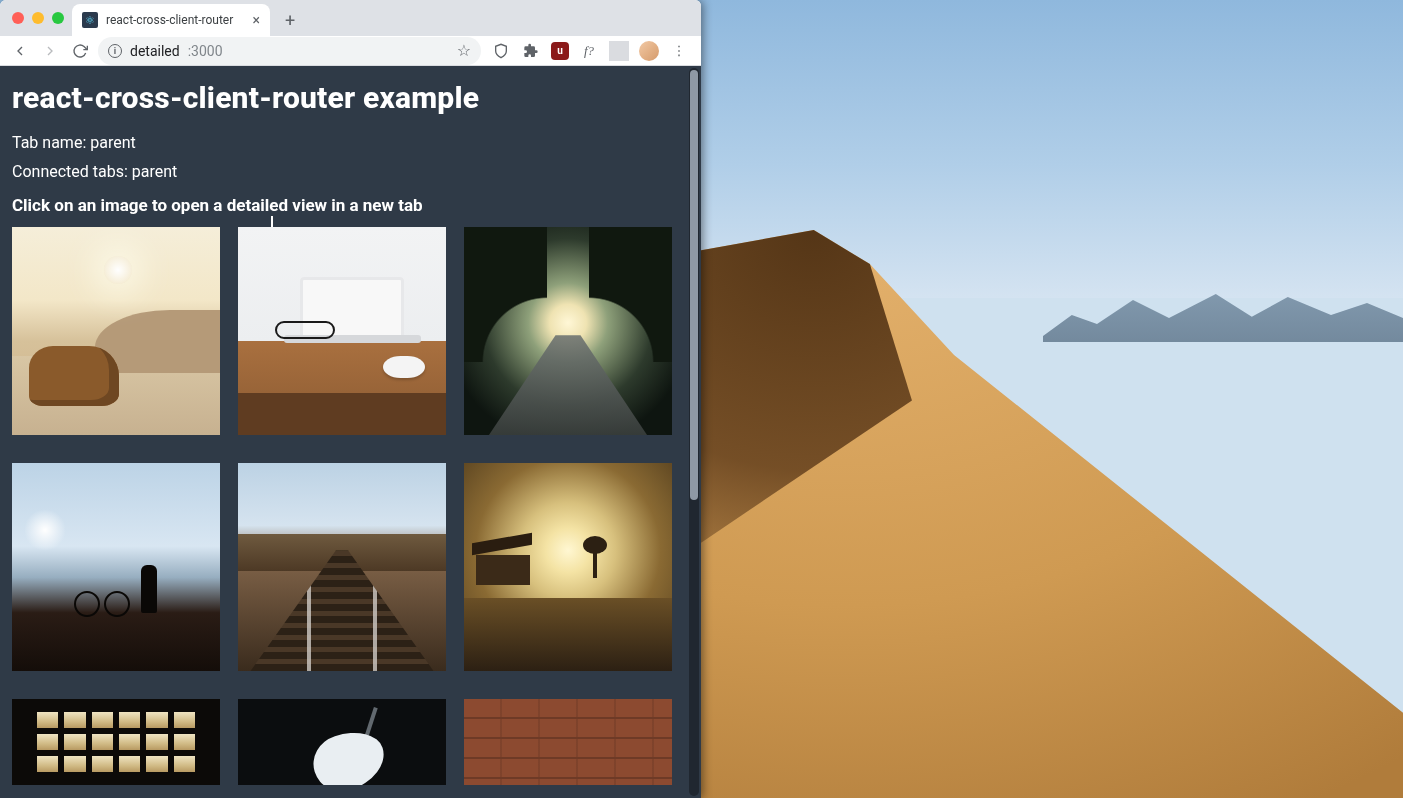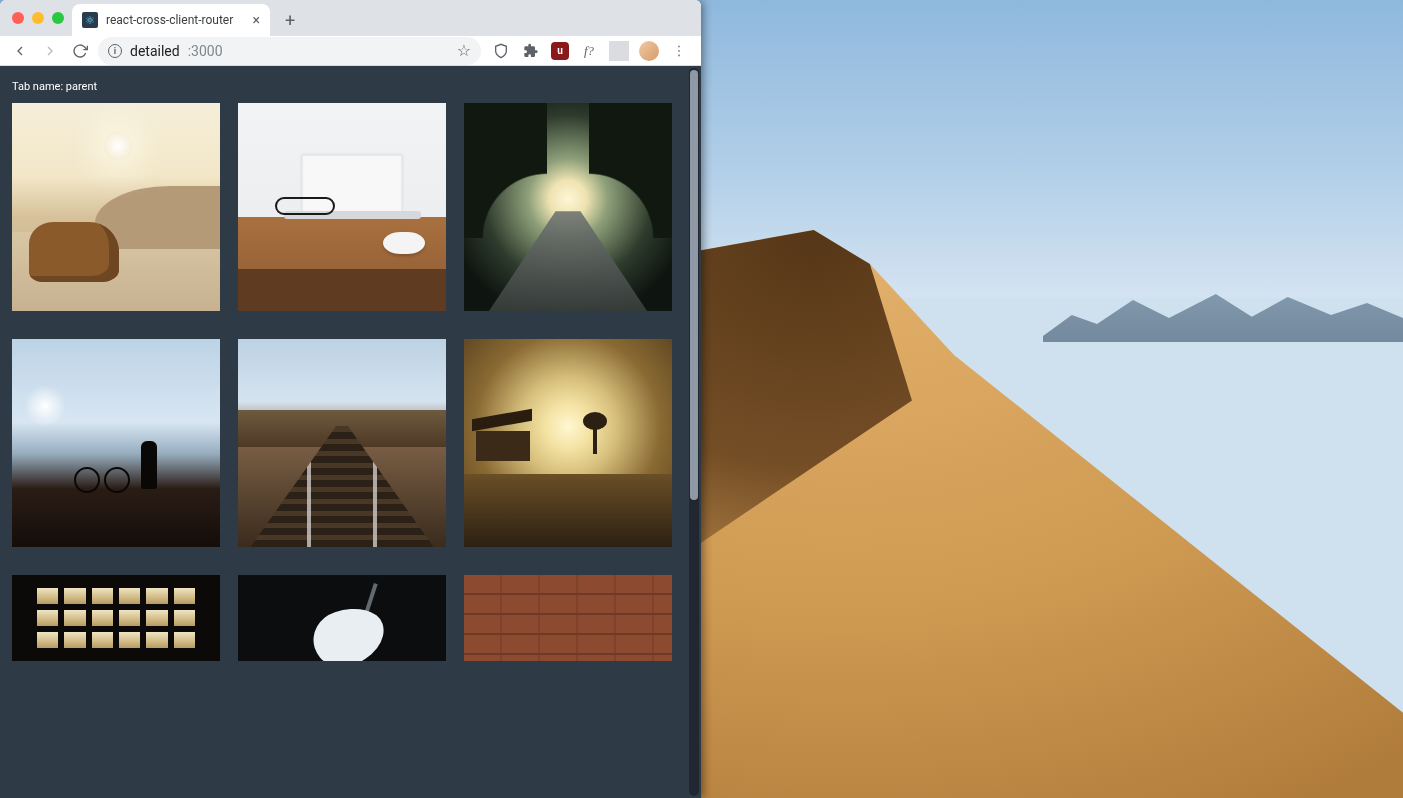--- a/index.html
+++ b/index.html
@@ -94,21 +94,21 @@
   .scrollbar-track {
     position:absolute; right:2px; top:2px; bottom:2px; width:10px;
     background:#202730; border-radius:6px;
   }
   .scrollbar-thumb {
     position:absolute; left:1px; right:1px; top:2px; height:430px;
     background:#8f99a5; border-radius:5px;
   }
 
   h1 { font-size:30px; font-weight:800; margin-bottom:18px; letter-spacing:.2px; }
-  .meta { font-size:11px; margin-bottom:10px; font-weight:400; }
+  .meta { font-size:16px; margin-bottom:10px; font-weight:400; }
   h3.hint { font-size:17px; font-weight:700; margin:14px 0 12px; }
 
   .grid {
     display:grid; grid-template-columns: repeat(3, 208px); gap:28px 18px;
     padding-bottom:40px;
   }
   .thumb {
     width:208px; height:208px; cursor:pointer; position:relative; overflow:hidden;
   }
   .thumb.partial { height:86px; }
@@ -273,25 +273,30 @@
       <span class="badge">u</span>
       <span style="font-style:italic;font-family:serif;">f?</span>
       <span class="divider"></span>
       <span class="avatar"></span>
       <span>⋮</span>
     </div>
   </div>
 
   <div class="viewport">
     <div class="scroll-area">
+      <h1>react-cross-client-router example</h1>
 
       <p class="meta">
         <span>Tab name: </span><span>parent</span>
       </p>
-
+      <p class="meta">
+        <span>Connected tabs: </span><span>parent</span>
+      </p>
+
+      <h3 class="hint">Click on an image to open a detailed view in a new tab</h3>
       <div class="text-caret"></div>
 
       <div class="grid">
         <div class="thumb img-1" title="highland-cow-landscape">
           <div class="ph"></div>
             <div class="ground"></div>
             <div class="hill"></div>
             <div class="sun"></div>
             <div class="cow"></div>
         </div>

